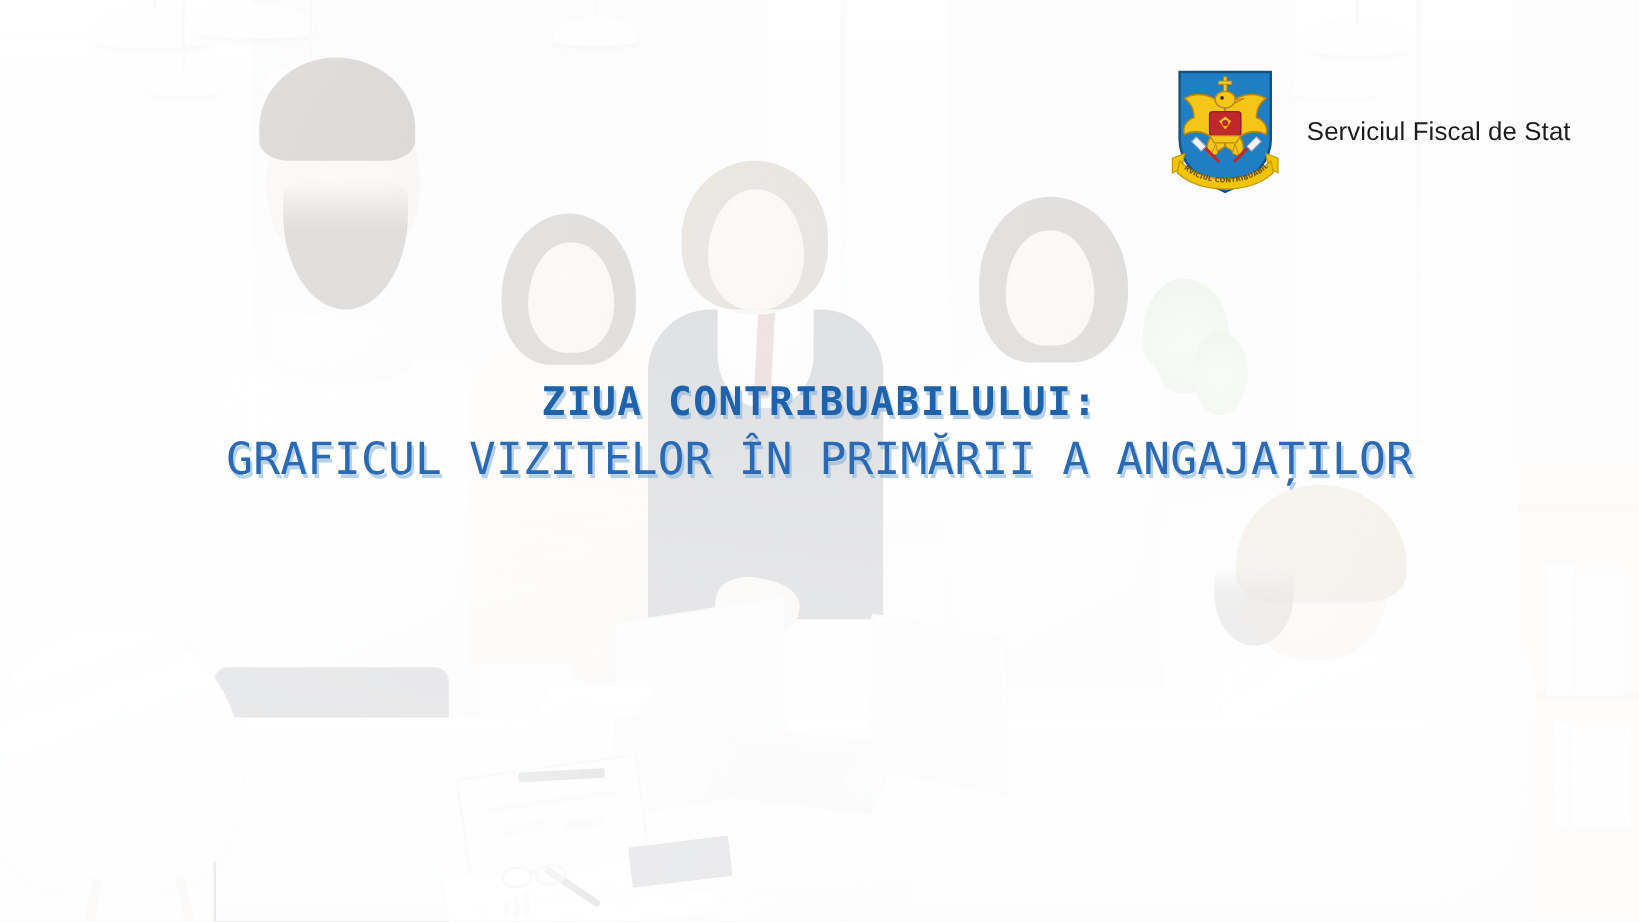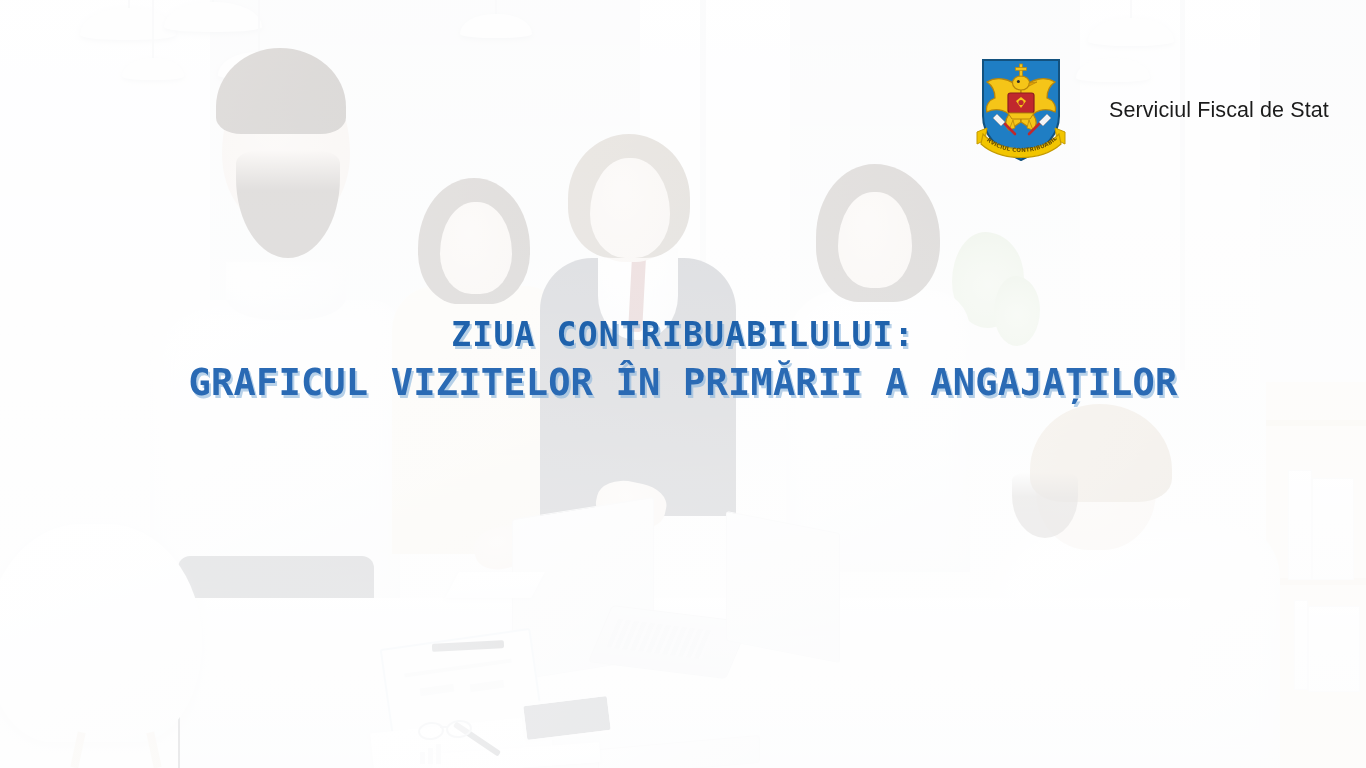--- a/index.html
+++ b/index.html
@@ -160,21 +160,20 @@
     gap: 22px;
     z-index: 60;
   }
   .emblem { width: 92px; height: 108px; display: block; }
   .logo-text {
     font-family: "Liberation Sans", sans-serif;
     font-size: 21.5px;
     color: #1b1b1b;
     letter-spacing: 0.1px;
     white-space: nowrap;
-    margin-left: 20px;
   }
 
   
   .title-block {
     position: absolute;
     top: 312px;
     left: 0;
     width: 1366px;
     text-align: center;
     z-index: 60;
@@ -188,21 +187,21 @@
   }
   .title-line.l1 {
     font-weight: bold;
     font-size: 33px;
     letter-spacing: 1.2px;
     line-height: 46px;
     color: #1f62ac;
   }
   .title-line.l2,
   .title-line.l3 {
-    font-weight: bold;
+    font-weight: normal;
     font-size: 37px;
     letter-spacing: 0.2px;
     line-height: 50px;
     color: #2a6ab4;
   }
 </style>
 </head>
 <body>
 
 <div id="slide">

